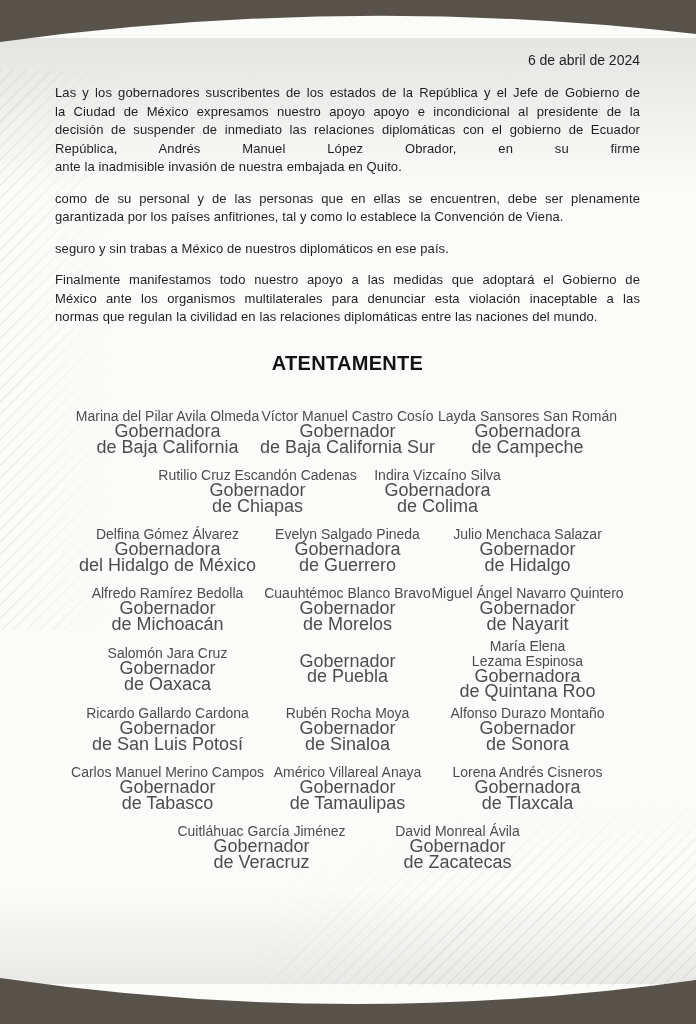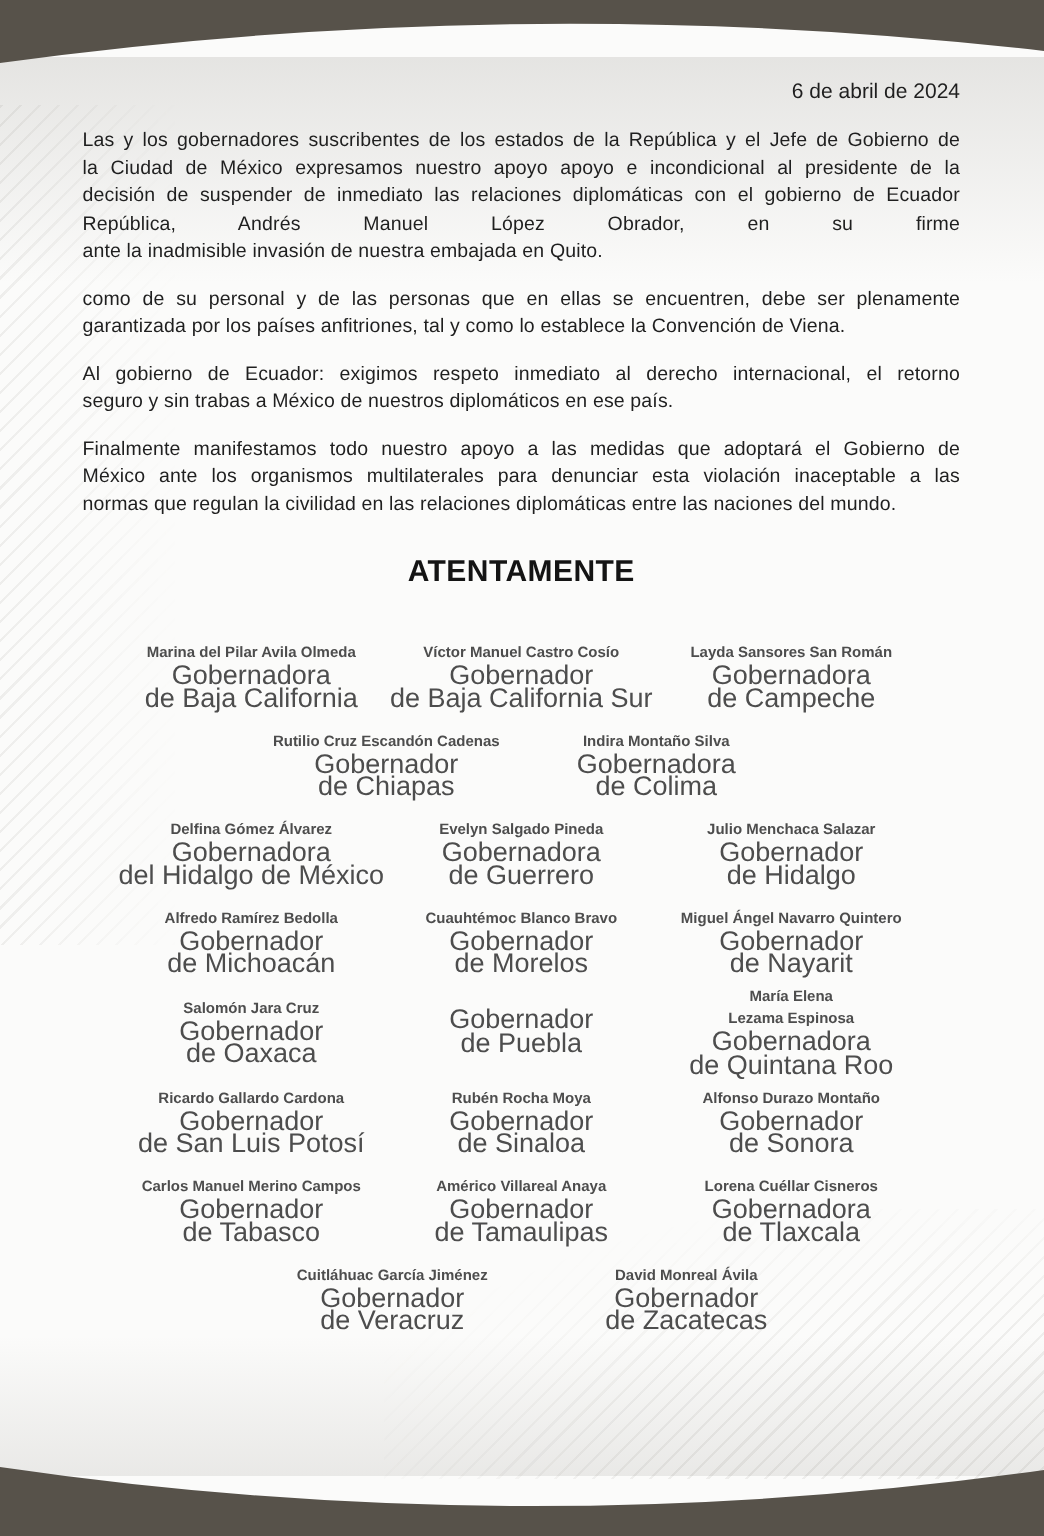--- a/index.html
+++ b/index.html
@@ -96,22 +96,22 @@
   .sig {
     width: 180px;
     text-align: center;
     color: var(--sig-color);
   }
   .sig-name {
     display: flex;
     justify-content: center;
     white-space: pre;
     text-align: center;
-    font-weight: bold;
-    font-size: 10px;
+    font-weight: normal;
+    font-size: 14px;
     line-height: 15px;
   }
   .sig-role, .sig-region {
     font-size: 18px;
     line-height: 15.5px;
   }
 </style>
 </head>
 <body>
 
@@ -133,21 +133,20 @@
         <div class="line just">la Ciudad de México expresamos nuestro apoyo apoyo e incondicional al presidente de la</div>
         <div class="line just">decisión de suspender de inmediato las relaciones diplomáticas con el gobierno de Ecuador</div>
         <div class="line just">República, Andrés Manuel López Obrador, en su firme</div>
         <div class="line">ante la inadmisible invasión de nuestra embajada en Quito.</div>
       </div>
       <div class="paragraph">
         <div class="line just">como de su personal y de las personas que en ellas se encuentren, debe ser plenamente</div>
         <div class="line">garantizada por los países anfitriones, tal y como lo establece la Convención de Viena.</div>
       </div>
       <div class="paragraph">
-        <div class="line just">Al gobierno de Ecuador: exigimos respeto inmediato al derecho internacional, el retorno</div>
         <div class="line">seguro y sin trabas a México de nuestros diplomáticos en ese país.</div>
       </div>
       <div class="paragraph">
         <div class="line just">Finalmente manifestamos todo nuestro apoyo a las medidas que adoptará el Gobierno de</div>
         <div class="line just">México ante los organismos multilaterales para denunciar esta violación inaceptable a las</div>
         <div class="line">normas que regulan la civilidad en las relaciones diplomáticas entre las naciones del mundo.</div>
       </div>
     </div>
 
   <div class="closing">ATENTAMENTE</div>
@@ -170,21 +169,21 @@
           <div class="sig-region">de Campeche</div>
         </div>
       </div>
       <div class="sig-row">
         <div class="sig">
           <div class="sig-name">Rutilio Cruz Escandón Cadenas</div>
           <div class="sig-role">Gobernador</div>
           <div class="sig-region">de Chiapas</div>
         </div>
         <div class="sig">
-          <div class="sig-name">Indira Montaño Silva</div>
+          <div class="sig-name">Indira Vizcaíno Silva</div>
           <div class="sig-role">Gobernadora</div>
           <div class="sig-region">de Colima</div>
         </div>
       </div>
       <div class="sig-row">
         <div class="sig">
           <div class="sig-name">Delfina Gómez Álvarez</div>
           <div class="sig-role">Gobernadora</div>
           <div class="sig-region">del Hidalgo de México</div>
         </div>
@@ -255,21 +254,21 @@
           <div class="sig-name">Carlos Manuel Merino Campos</div>
           <div class="sig-role">Gobernador</div>
           <div class="sig-region">de Tabasco</div>
         </div>
         <div class="sig">
           <div class="sig-name">Américo Villareal Anaya</div>
           <div class="sig-role">Gobernador</div>
           <div class="sig-region">de Tamaulipas</div>
         </div>
         <div class="sig">
-          <div class="sig-name">Lorena Cuéllar Cisneros</div>
+          <div class="sig-name">Lorena Andrés Cisneros</div>
           <div class="sig-role">Gobernadora</div>
           <div class="sig-region">de Tlaxcala</div>
         </div>
       </div>
       <div class="sig-row sig-row-2">
         <div class="sig">
           <div class="sig-name">Cuitláhuac García Jiménez</div>
           <div class="sig-role">Gobernador</div>
           <div class="sig-region">de Veracruz</div>
         </div>

